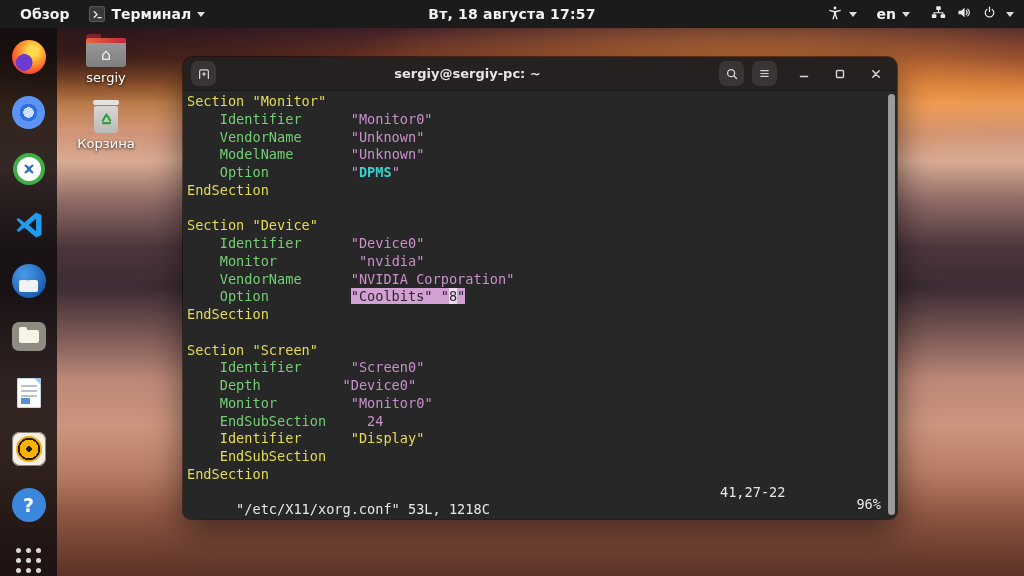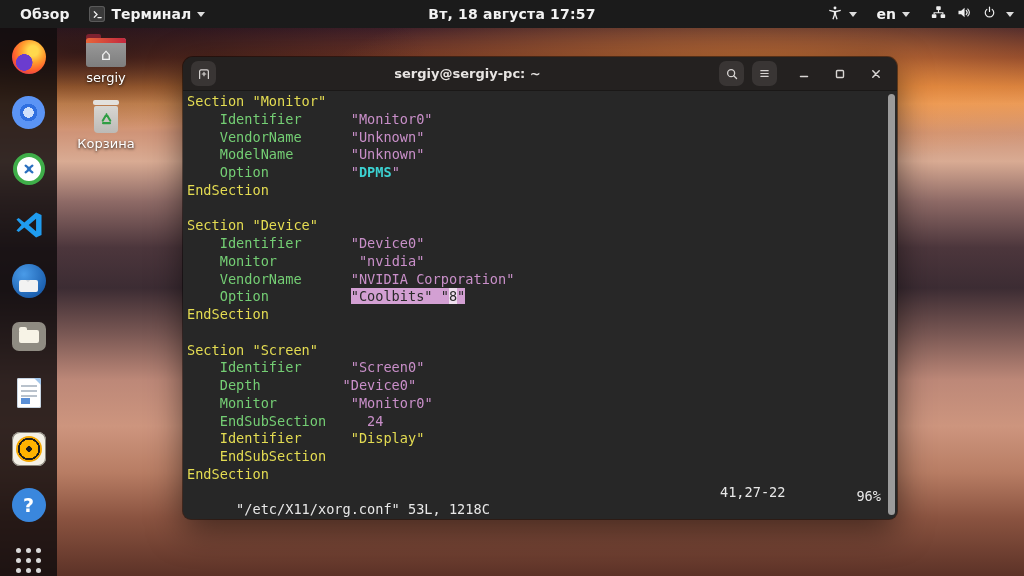--- a/index.html
+++ b/index.html
@@ -97,21 +97,21 @@
     font-family:"DejaVu Sans Mono","Liberation Mono",monospace;font-size:13.6px;line-height:17.75px;
     color:#e8e8e8;cursor:text;}
   .term-line{white-space:pre;height:17.75px;}
   .seg-kw{color:var(--tc-kw);} .seg-id{color:var(--tc-id);} .seg-str{color:var(--tc-str);}
   .seg-num{color:var(--tc-num);} .seg-pl{color:var(--tc-plain);}
   .seg-sp{color:var(--tc-sp);font-weight:700;}
   .seg-sel{background:var(--tc-selBg);color:var(--tc-selFg);}
   .seg-cur{background:var(--tc-curBg);color:var(--tc-curFg);}
   .term-status{position:relative;white-space:pre;height:17.75px;}
   .st-ruler{position:absolute;left:533px;top:0;}
-  .st-pct{position:absolute;right:16px;top:4px;}
+  .st-pct{position:absolute;right:16px;top:12px;}
   .scrollbar{position:absolute;right:2px;top:37px;bottom:4px;width:7px;border-radius:4px;
     background:#9b9b9b;cursor:pointer;}
 </style>
 </head>
 <body>
 
 <div class="wallpaper"></div>
 
 <div class="topbar">
   <div class="tb-left">

